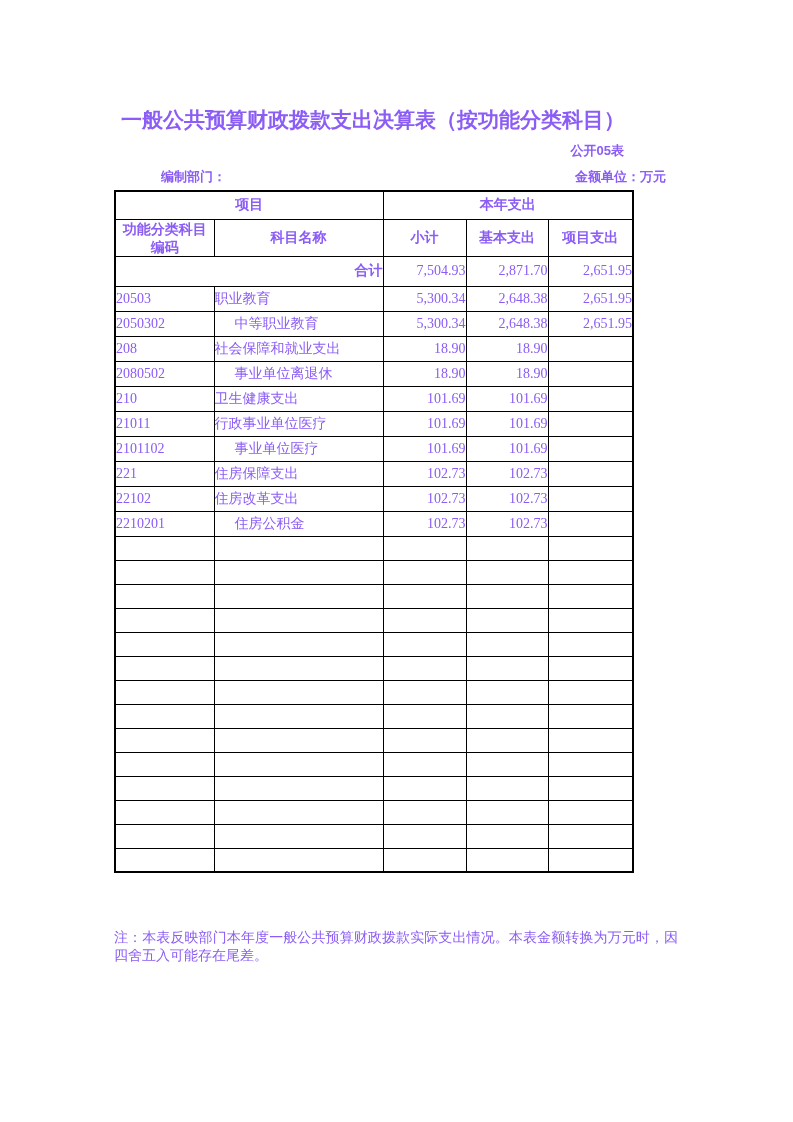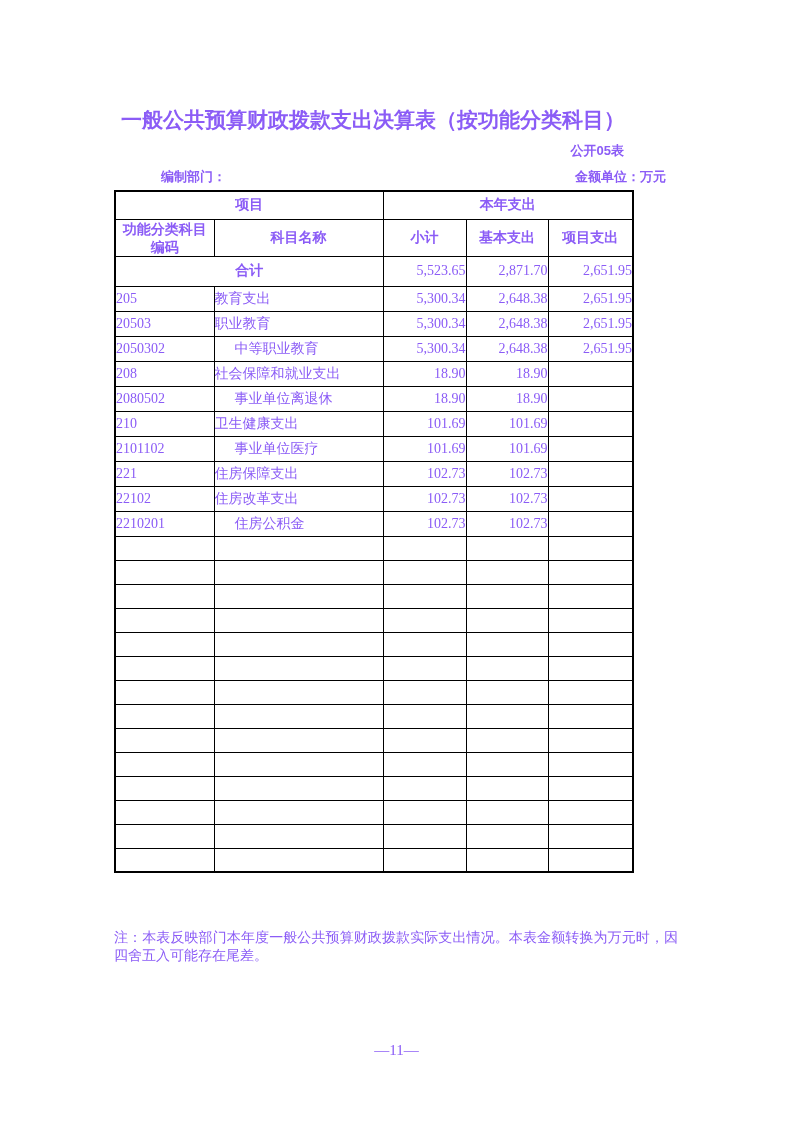--- a/index.html
+++ b/index.html
@@ -51,21 +51,21 @@
     font-weight:bold;font-size:14px;text-align:center;vertical-align:middle;
   }
   tr.hdr-group{height:28px;}
   tr.hdr-cols{height:37px;}
   th.two-line{white-space:pre-line;line-height:18px;}
   tr.total-row{height:30px;}
   tr.data-row{height:25px;}
   tr.empty-row{height:24px;}
   td.c-label{
     font-family:"Liberation Sans","DejaVu Sans",sans-serif;
-    font-weight:bold;font-size:14px;text-align:center;vertical-align:middle;margin-top:23px;
+    font-weight:bold;font-size:14px;text-align:right;vertical-align:middle;margin-top:23px;
   }
   td.c-code{font-size:14px;text-align:left;padding-left:4px;vertical-align:middle;}
   td.c-name{font-size:14px;text-align:left;padding-left:6px;vertical-align:middle;}
   td.c-name.indent{padding-left:20px;margin-left:14px;}
   td.c-num{font-size:14px;text-align:right;padding-right:8px;vertical-align:middle;}
   .note{
     position:absolute;top:929px;left:114px;width:564px;
     font-size:14px;line-height:18px;text-align:justify;font-family:Liberation Serif, serif;
   }
   .page-number{
@@ -105,29 +105,22 @@
 编码</th>
         <th>科目名称</th>
         <th>小计</th>
         <th>基本支出</th>
         <th>项目支出</th>
       </tr>
     </thead>
     <tbody>
         <tr class="total-row">
           <td class="c-label" colspan="2">合计</td>
-          <td class="c-num">5,523.65</td>
+          <td class="c-num">7,504.93</td>
           <td class="c-num">2,871.70</td>
-          <td class="c-num">2,651.95</td>
-        </tr>
-        <tr class="data-row">
-          <td class="c-code">205</td>
-          <td class="c-name">教育支出</td>
-          <td class="c-num">5,300.34</td>
-          <td class="c-num">2,648.38</td>
           <td class="c-num">2,651.95</td>
         </tr>
         <tr class="data-row">
           <td class="c-code">20503</td>
           <td class="c-name">职业教育</td>
           <td class="c-num">5,300.34</td>
           <td class="c-num">2,648.38</td>
           <td class="c-num">2,651.95</td>
         </tr>
         <tr class="data-row">
@@ -152,20 +145,27 @@
           <td class="c-num"></td>
         </tr>
         <tr class="data-row">
           <td class="c-code">210</td>
           <td class="c-name">卫生健康支出</td>
           <td class="c-num">101.69</td>
           <td class="c-num">101.69</td>
           <td class="c-num"></td>
         </tr>
         <tr class="data-row">
+          <td class="c-code">21011</td>
+          <td class="c-name">行政事业单位医疗</td>
+          <td class="c-num">101.69</td>
+          <td class="c-num">101.69</td>
+          <td class="c-num"></td>
+        </tr>
+        <tr class="data-row">
           <td class="c-code">2101102</td>
           <td class="c-name indent">事业单位医疗</td>
           <td class="c-num">101.69</td>
           <td class="c-num">101.69</td>
           <td class="c-num"></td>
         </tr>
         <tr class="data-row">
           <td class="c-code">221</td>
           <td class="c-name">住房保障支出</td>
           <td class="c-num">102.73</td>
@@ -282,15 +282,14 @@
           <td class="c-name"></td>
           <td class="c-num"></td>
           <td class="c-num"></td>
           <td class="c-num"></td>
         </tr>
       </tbody>
   </table>
 
   <div class="note">注：本表反映部门本年度一般公共预算财政拨款实际支出情况。本表金额转换为万元时，因四舍五入可能存在尾差。</div>
 
-  <div class="page-number">—11—</div>
 
 </div>
 
 </body></html>

